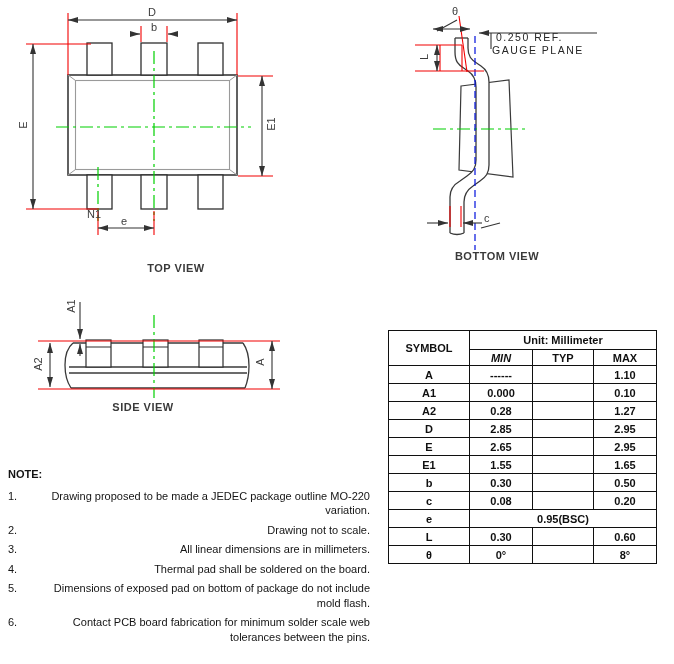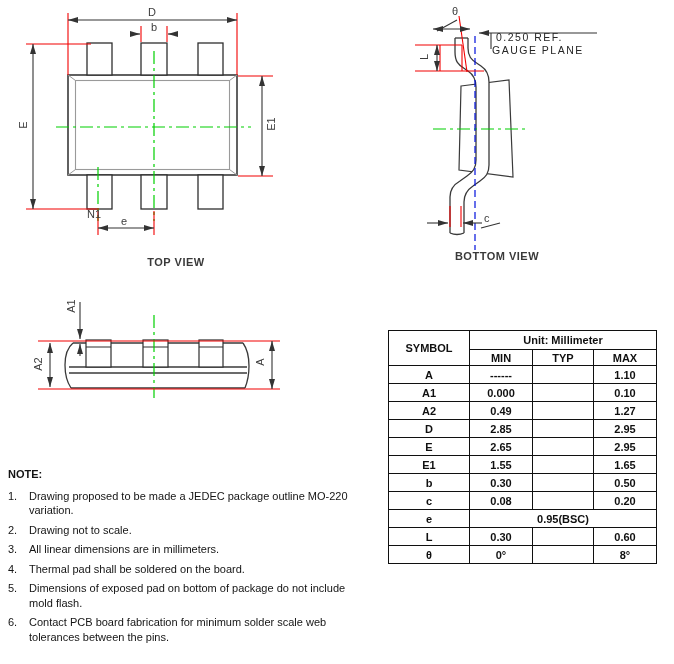--- a/index.html
+++ b/index.html
@@ -11,28 +11,28 @@
           transform:rotate(-90deg);transform-origin:center;}
   .caption{position:absolute;width:160px;text-align:center;font:600 11px "Liberation Sans",sans-serif;
            color:#3a3a3a;letter-spacing:.5px;white-space:nowrap;}
   .cadtxt{position:absolute;font:10.5px "Liberation Sans",sans-serif;color:#262626;
           letter-spacing:1.5px;white-space:nowrap;}
   
   .dim-table{position:absolute;left:388px;top:330px;border-collapse:collapse;
              font:bold 11px "Liberation Sans",sans-serif;color:#101010;table-layout:fixed;}
   .dim-table td,.dim-table th{border:1.4px solid #101010;text-align:center;padding:0;
              height:17px;overflow:hidden;}
-  .dim-table .c1{width:80px;border-radius:6px;} .dim-table .c2{width:62px;} .dim-table .c3{width:60px;} .dim-table .c4{width:62px;}
+  .dim-table .c1{width:80px;border-radius:6px;} .dim-table .c2{width:62px;font-style:italic;} .dim-table .c3{width:60px;} .dim-table .c4{width:62px;}
   .dim-table .hr1{height:18px;} .dim-table .hr2{height:15px;}
   
   #notes{position:absolute;left:8px;top:467px;width:362px;font:11px/14.5px "Liberation Sans",sans-serif;color:#141414;}
   #notes .ttl{font-weight:bold;margin-bottom:7px;}
   .note-item{display:flex;margin-bottom:5px;}
   .note-item .num{width:21px;flex:0 0 21px;}
-  .note-item .txt{flex:1;width:341px;}
+  .note-item .txt{flex:1;width:341px;text-align:right;}
 </style>
 </head>
 <body>
 
 <div id="canvas">
 
   <svg style="left:0;top:0" width="330" height="275" viewBox="0 0 330 275">
     <defs>
       <marker id="ahT" markerUnits="userSpaceOnUse" markerWidth="10" markerHeight="7" refX="10" refY="3.5" orient="auto-start-reverse">
         <path d="M0,0.5 L10,3.5 L0,6.5 z" fill="#333"></path>
@@ -79,21 +79,21 @@
       <line x1="262" y1="76" x2="262" y2="176" marker-start="url(#ahT)" marker-end="url(#ahT)"></line>
       <line x1="98" y1="228" x2="154" y2="228" marker-start="url(#ahT)" marker-end="url(#ahT)"></line>
     </g>
   </svg>
   <span class="lbl" style="left:148px;top:6px">D</span>
   <span class="lbl" style="left:151px;top:21px">b</span>
   <span class="rlabel" style="left:19px;top:119px">E</span>
   <span class="rlabel" style="left:264px;top:118px">E1</span>
   <span class="lbl" style="left:87px;top:208px">N1</span>
   <span class="lbl" style="left:121px;top:215px">e</span>
-  <div class="caption" style="left:96px;top:256px">TOP VIEW</div>
+  <div class="caption" style="left:96px;top:262px">TOP VIEW</div>
 
   <svg style="left:380px;top:0" width="294" height="275" viewBox="0 0 294 275">
     <defs>
       <marker id="ahB" markerUnits="userSpaceOnUse" markerWidth="10" markerHeight="7" refX="10" refY="3.5" orient="auto-start-reverse">
         <path d="M0,0.5 L10,3.5 L0,6.5 z" fill="#333"></path>
       </marker>
     </defs>
 
     <polygon points="81,86 129,80 133,177 79,170" fill="#fff" stroke="#3a3a3a" stroke-width="1.2"></polygon>
 
@@ -177,20 +177,21 @@
     <g stroke="#333" stroke-width="1.1" fill="none">
       <line x1="80" y1="22" x2="80" y2="59" marker-end="url(#ahS)"></line>
       <line x1="80" y1="76" x2="80" y2="64" marker-end="url(#ahS)"></line>
       <line x1="50" y1="63" x2="50" y2="107" marker-start="url(#ahS)" marker-end="url(#ahS)"></line>
       <line x1="272" y1="61" x2="272" y2="109" marker-start="url(#ahS)" marker-end="url(#ahS)"></line>
     </g>
   </svg>
   <span class="rlabel" style="left:64px;top:300px">A1</span>
   <span class="rlabel" style="left:31px;top:358px">A2</span>
   <span class="rlabel" style="left:256px;top:356px">A</span>
+  <div class="caption" style="left:63px;top:401px">SIDE VIEW</div>
 
   <table class="dim-table">
     <tbody>
         <tr>
       <td class="c1 hr1" rowspan="2">SYMBOL</td>
       <td class="hr1" colspan="3">Unit: Millimeter</td>
     </tr>
     <tr>
       <td class="c2 hr2">MIN</td>
       <td class="c3 hr2">TYP</td>
@@ -203,21 +204,21 @@
           <td>1.10</td>
     </tr>
     <tr>
       <td>A1</td>
           <td>0.000</td>
           <td></td>
           <td>0.10</td>
     </tr>
     <tr>
       <td>A2</td>
-          <td>0.49</td>
+          <td>0.28</td>
           <td></td>
           <td>1.27</td>
     </tr>
     <tr>
       <td>D</td>
           <td>2.85</td>
           <td></td>
           <td>2.95</td>
     </tr>
     <tr>

